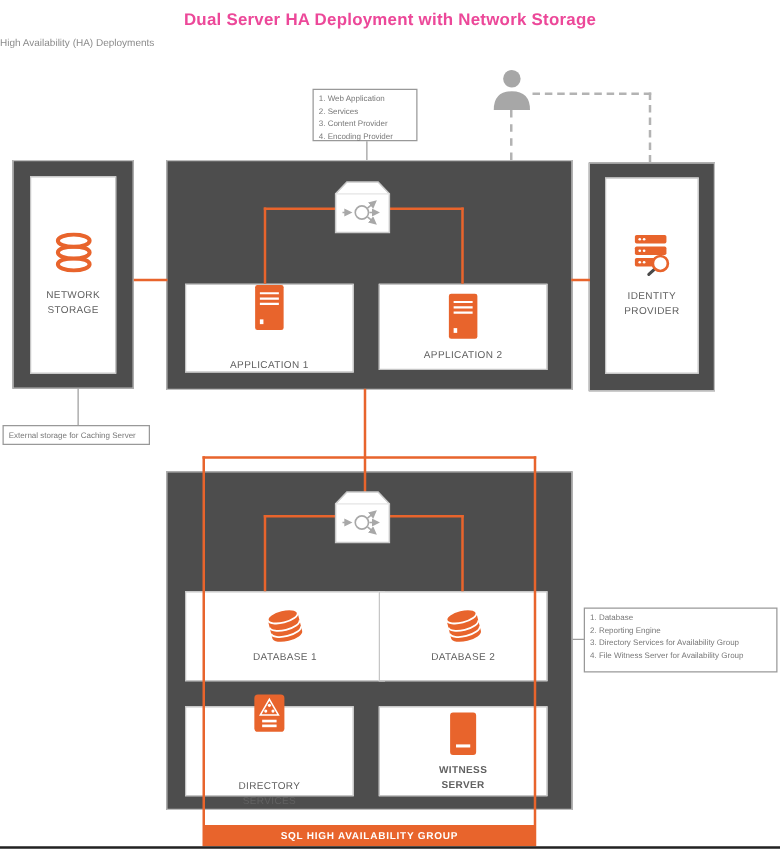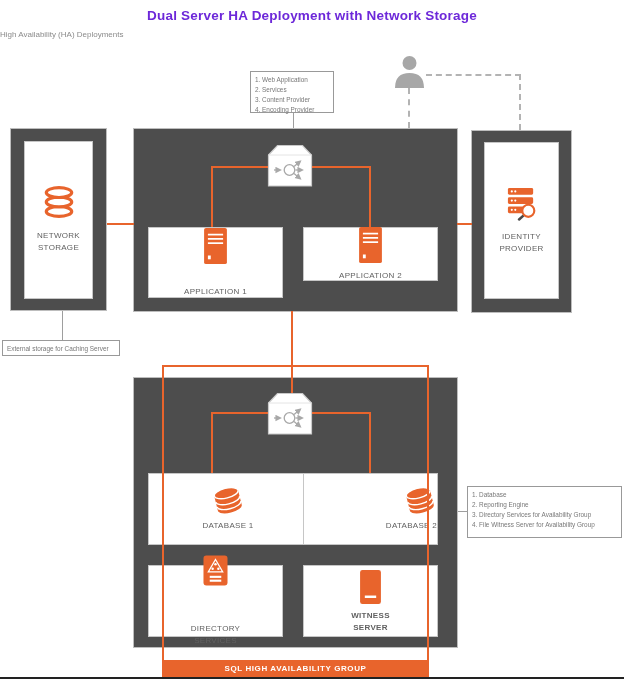--- a/index.html
+++ b/index.html
@@ -1,21 +1,21 @@
 <!DOCTYPE html>
 <html><head>
 <meta charset="utf-8">
 <style>
   html,body{margin:0;padding:0;background:#fff;}
   .canvas{
     position:relative;width:624px;height:681px;background:#fff;overflow:hidden;
     font-family:"Liberation Sans",sans-serif;
   }
   .title{position:absolute;top:8px;left:0;width:624px;text-align:center;
-    font-size:13.5px;font-weight:600;color:#6d28d9;letter-spacing:.2px;}
+    font-size:13.5px;font-weight:600;color:#ec4899;letter-spacing:.2px;}
   .subtitle{position:absolute;top:30px;left:0;width:624px;text-align:left;
     font-size:8px;color:#8b8b8b;}
 
   
   .ann{position:absolute;box-sizing:border-box;background:#fff;border:1px solid #999;
     color:#787878;font-size:6.4px;line-height:1.55;padding:3px 4px;}
   .ann span{display:block;white-space:nowrap;}
   #ann-services{left:250px;top:71px;width:84px;height:42px;}
   #ann-storage{left:2px;top:340px;width:118px;height:16px;padding:3px 4px;}
   #ann-db{left:467px;top:486px;width:155px;height:52px;}
@@ -40,23 +40,23 @@
   #center-box{left:133px;top:128px;width:325px;height:184px;}
   #identity-outer{left:471px;top:130px;width:101px;height:183px;}
   #lower-box{left:133px;top:377px;width:325px;height:271px;}
 
   
   .wnode{position:absolute;background:#fff;border:1px solid #c6c6c6;box-sizing:border-box;
     display:flex;flex-direction:column;align-items:center;justify-content:center;z-index:2;}
   #storage-inner{left:24px;top:141px;width:69px;height:158px;gap:12px;}
   #identity-inner{left:484px;top:142px;width:75px;height:157px;gap:10px;}
   #app1{left:148px;top:227px;width:135px;height:71px;gap:21px;}
-  #app2{left:303px;top:227px;width:135px;height:54px;gap:6px;}
+  #app2{left:303px;top:227px;width:135px;height:69px;gap:6px;}
   #db1{left:148px;top:473px;width:160px;height:72px;gap:5px;}
-  #db2{left:303px;top:473px;width:135px;height:72px;gap:5px;align-items:flex-end;}
+  #db2{left:303px;top:473px;width:135px;height:72px;gap:5px;}
   #ds{left:148px;top:565px;width:135px;height:72px;gap:5px;}
   #ws{left:303px;top:565px;width:135px;height:72px;gap:5px;font-weight:bold;}
 
   .nlabel{color:#616161;font-size:8px;letter-spacing:.3px;text-align:center;line-height:1.5;}
   .w60{max-width:62px;}
   .w80{max-width:80px;margin-top:32px;}
   .w52{max-width:52px;}
 
   
   .oline{position:absolute;background:#e8642c;z-index:5;}

